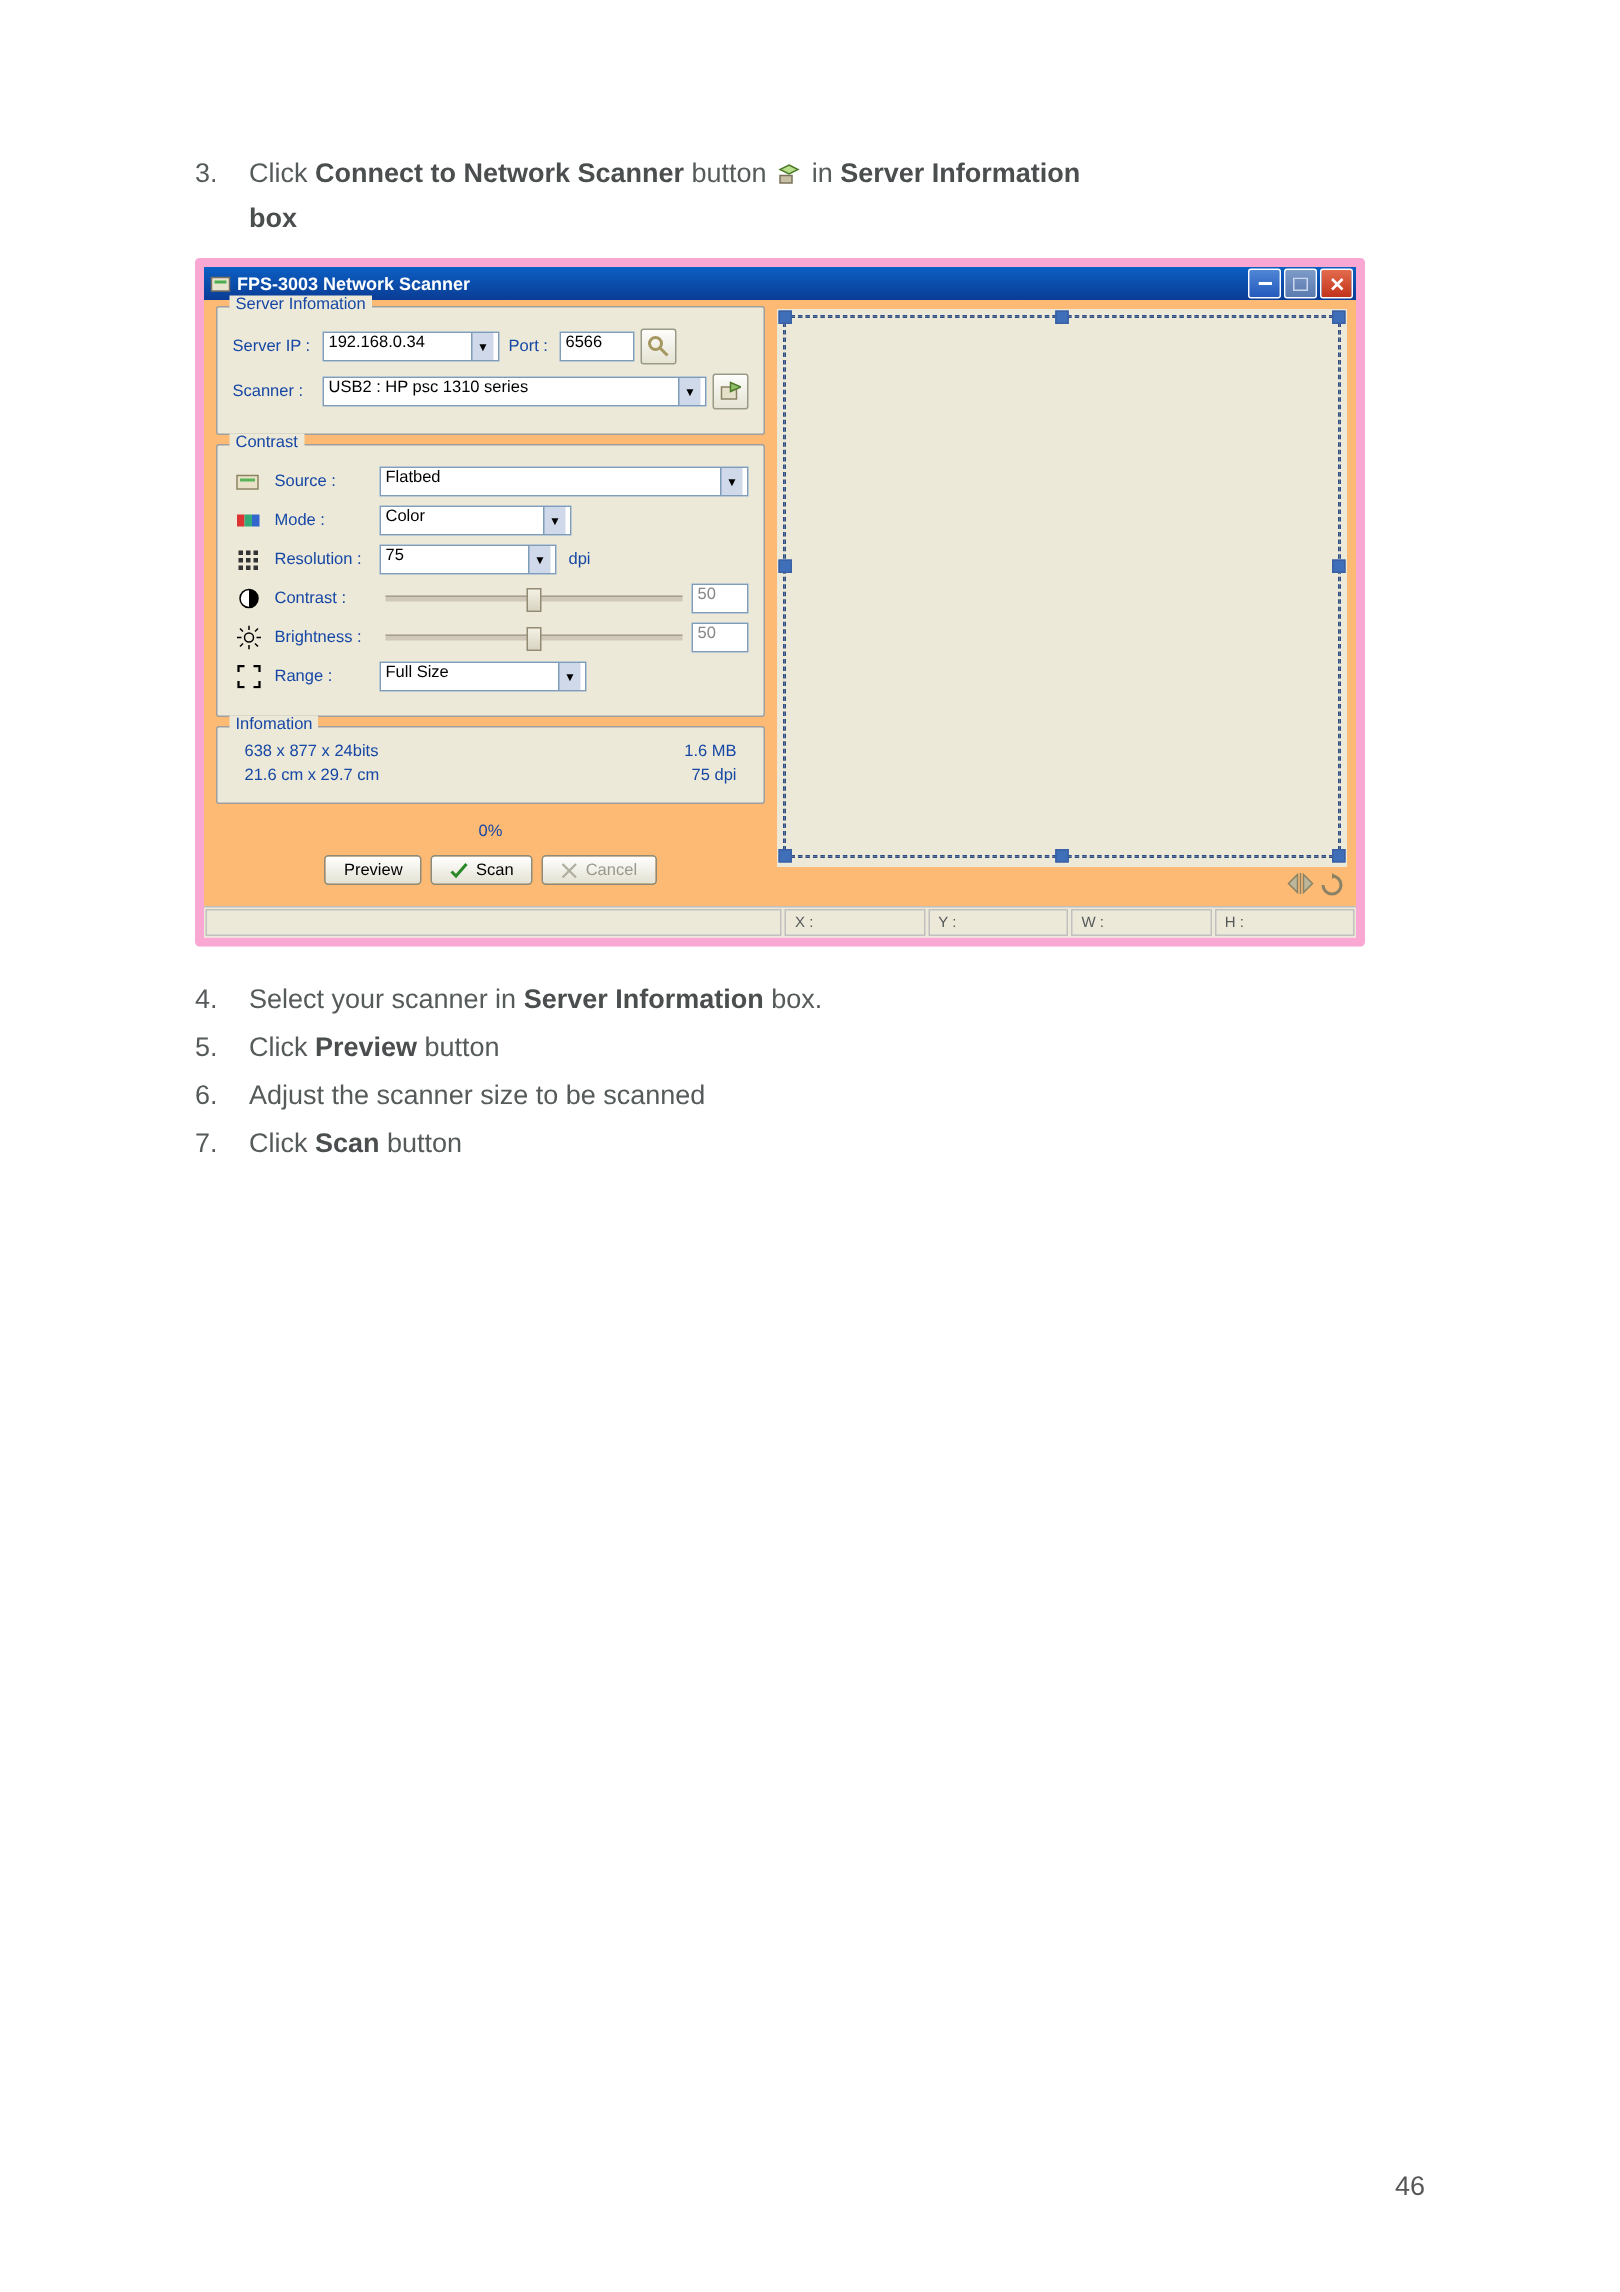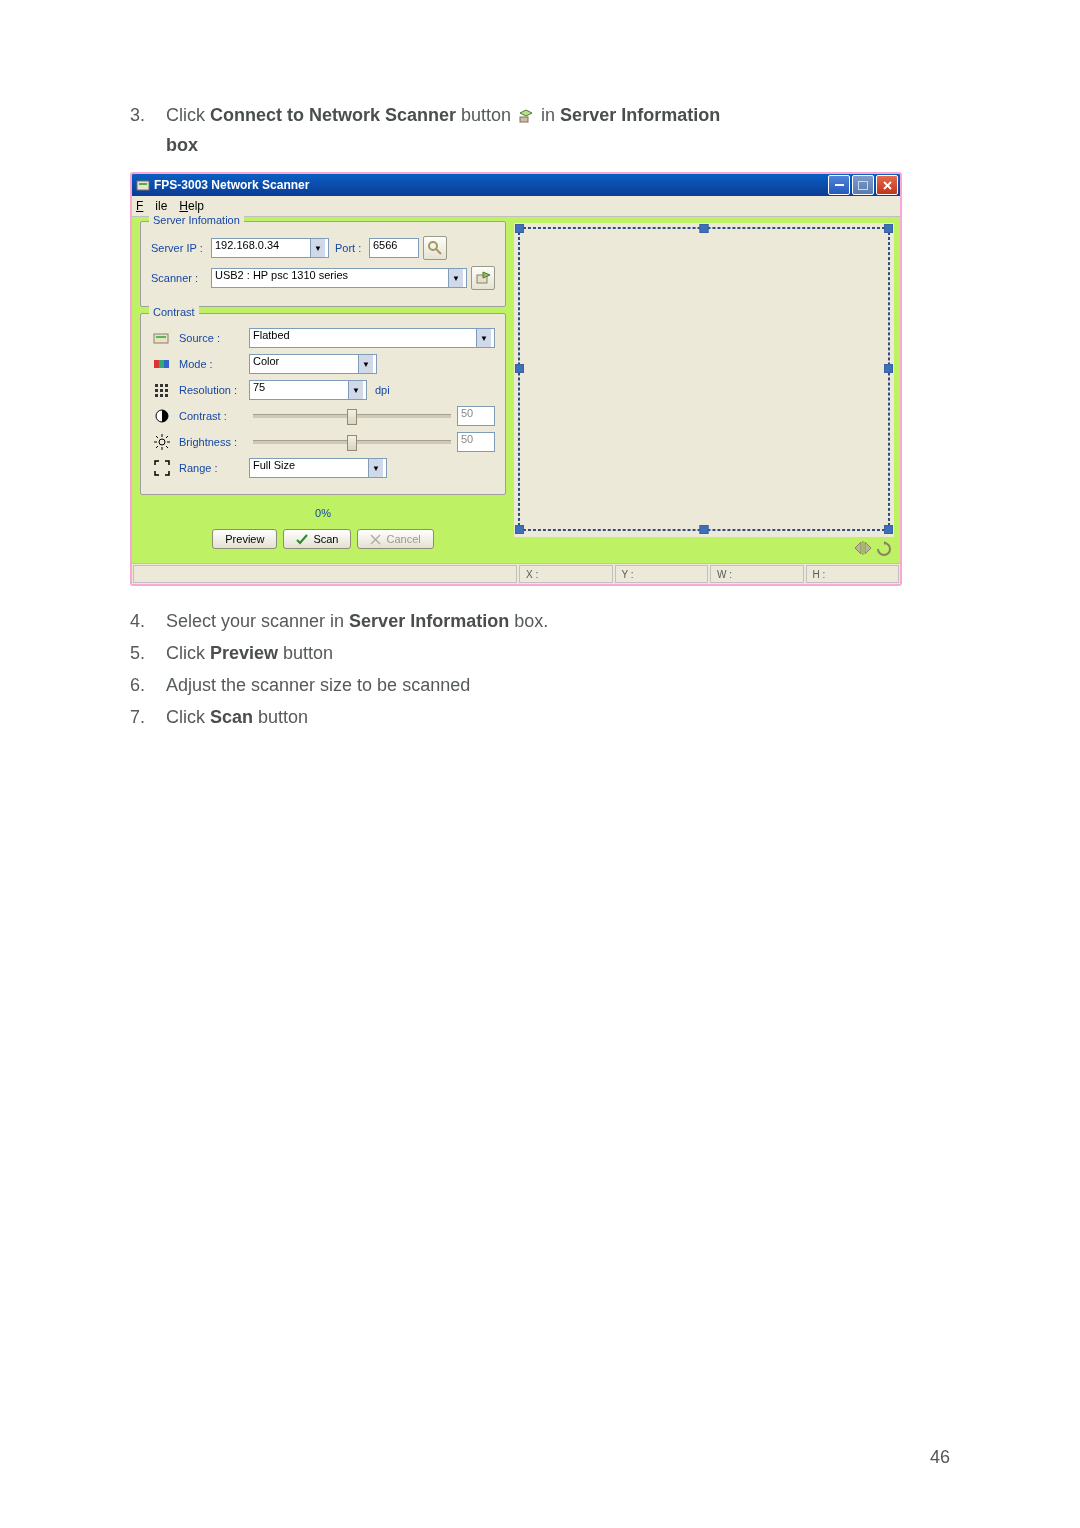--- a/index.html
+++ b/index.html
@@ -4,33 +4,33 @@
 <style>
 html,body{margin:0;padding:0;background:#fff;font-family:Verdana,Geneva,sans-serif;color:#555a5a;-webkit-font-smoothing:antialiased}
 .page{width:1080px;height:1528px;box-sizing:border-box;padding:100px 130px 40px 130px;position:relative}
 .instr-list{list-style:none;margin:0;padding:0}
 .instr-list li{font-size:18px;line-height:30px;color:#555a5a;margin:0 0 2px 0;display:flex}
 .instr-list li .num{width:36px;flex:0 0 36px}
 .instr-list li .txt{flex:1;word-break:break-word}
 .instr-list li .txt b{font-weight:700;color:#4a4e4e}
 .instr-list li .txt .icon-inline{display:inline-block;vertical-align:middle;margin:0 2px}
 .screenshot-wrap{margin:12px 0 20px 0}
-.app-window{width:768px;border:2px solid #f9a8d4;border-radius:3px;overflow:hidden}
+.app-window{width:768px;border:6px solid #f9a8d4;border-radius:3px;overflow:hidden}
 .titlebar{background:linear-gradient(#0b5fc3,#0a3c95);height:22px;display:flex;align-items:center;font-family:Tahoma,sans-serif;font-size:12px;color:#fff;font-weight:700;padding:0 2px 0 4px}
 .titlebar .app-icon{display:flex;align-items:center;margin-right:4px}
 .titlebar .title-text{flex:1}
 .title-btns{display:flex;gap:2px}
 .title-btn{width:20px;height:18px;border:1px solid #fff;border-radius:2px;display:flex;align-items:center;justify-content:center;font-size:11px;font-weight:700}
 .title-btn.min{background:linear-gradient(#4f86d6,#245abc);color:#fff}
 .title-btn.max{background:linear-gradient(#7e9bc8,#5a7bb0);color:#cbd6ec}
 .title-btn.close{background:linear-gradient(#e36b4d,#c1341a);color:#fff}
 .menubar{background:#ece9d8;height:20px;display:flex;align-items:center;border-bottom:1px solid #c0c0c0;font-family:Tahoma,sans-serif;font-size:12px;color:#000;padding:0 4px}
 .menubar span{margin-right:12px}
 .menubar span u{text-decoration:underline}
-.app-body{display:flex;background:#bef264;font-family:Tahoma,sans-serif;font-size:11px;color:#000}
+.app-body{display:flex;background:#fdba74;font-family:Tahoma,sans-serif;font-size:11px;color:#000}
 .left-panel{width:380px;padding:4px 6px 6px 8px;box-sizing:border-box}
 .groupbox{border:1px solid #9f9f9f;border-radius:2px;padding:8px 10px 10px 10px;margin-bottom:6px;position:relative;background:#ece9d8}
 .groupbox .legend{position:absolute;top:-8px;left:8px;background:#ece9d8;padding:0 4px;color:#1647a5;font-size:11px}
 .field-row{display:flex;align-items:center;margin:6px 0}
 .field-row .icon{width:22px;display:flex;justify-content:center;margin-right:6px}
 .field-row .label{width:70px;color:#1647a5}
 .field-row .input{background:#fff;border:1px solid #7f9db9;height:18px;padding:0 3px;display:flex;align-items:flex-start;font-size:11px;min-width:0}
 .field-row .dropdown{position:relative;display:flex;align-items:flex-start}
 .field-row .dropdown .arrow{width:14px;height:18px;background:#cfd9e9;border-left:1px solid #7f9db9;display:flex;align-items:center;justify-content:center;font-size:8px}
 .icon-btn{width:22px;height:22px;background:linear-gradient(#fdfdfb,#e5e3d3);border:1px solid #9a9a88;border-radius:2px;display:flex;align-items:center;justify-content:center;margin-left:4px}
@@ -92,24 +92,20 @@
             </div>
           <div class="title-btn close">
               <svg width="9" height="9">
                 <line x1="1" y1="1" x2="8" y2="8" stroke="#fff" stroke-width="1.8"></line>
                 <line x1="8" y1="1" x2="1" y2="8" stroke="#fff" stroke-width="1.8"></line>
               </svg>
             </div>
         </div>
       </div>
 
-      <div class="menubar">
-        <span><u>F</u><span></span>ile</span>
-        <span><u>H</u>elp</span>
-      </div>
 
       <div class="app-body">
         <div class="left-panel">
 
           <div class="groupbox">
             <span class="legend">Server Infomation</span>
             <div class="field-row">
               <span class="label" style="width:60px">Server IP :</span>
               <span class="input dropdown" style="width:110px">
                 <span style="flex:1">192.168.0.34</span>
@@ -245,20 +241,31 @@
                   </svg>
                 </span>
               <span class="label">Range :</span>
               <span class="input dropdown" style="width:130px">
                 <span style="flex:1">Full Size</span>
                 <span class="arrow">▼</span>
               </span>
             </div>
           </div>
 
+          <div class="groupbox">
+            <span class="legend">Infomation</span>
+            <div style="display:flex;justify-content:space-between;padding:2px 8px;color:#1647a5">
+              <span>638 x 877 x 24bits</span>
+              <span>1.6 MB</span>
+            </div>
+            <div style="display:flex;justify-content:space-between;padding:2px 8px;color:#1647a5">
+              <span>21.6 cm x 29.7 cm</span>
+              <span>75 dpi</span>
+            </div>
+          </div>
 
           <div class="progress-wrap">
             <span>0%</span>
           </div>
 
           <div class="button-row">
             <div class="win-btn">
                 <span>Preview</span>
               </div>
             <div class="win-btn">

